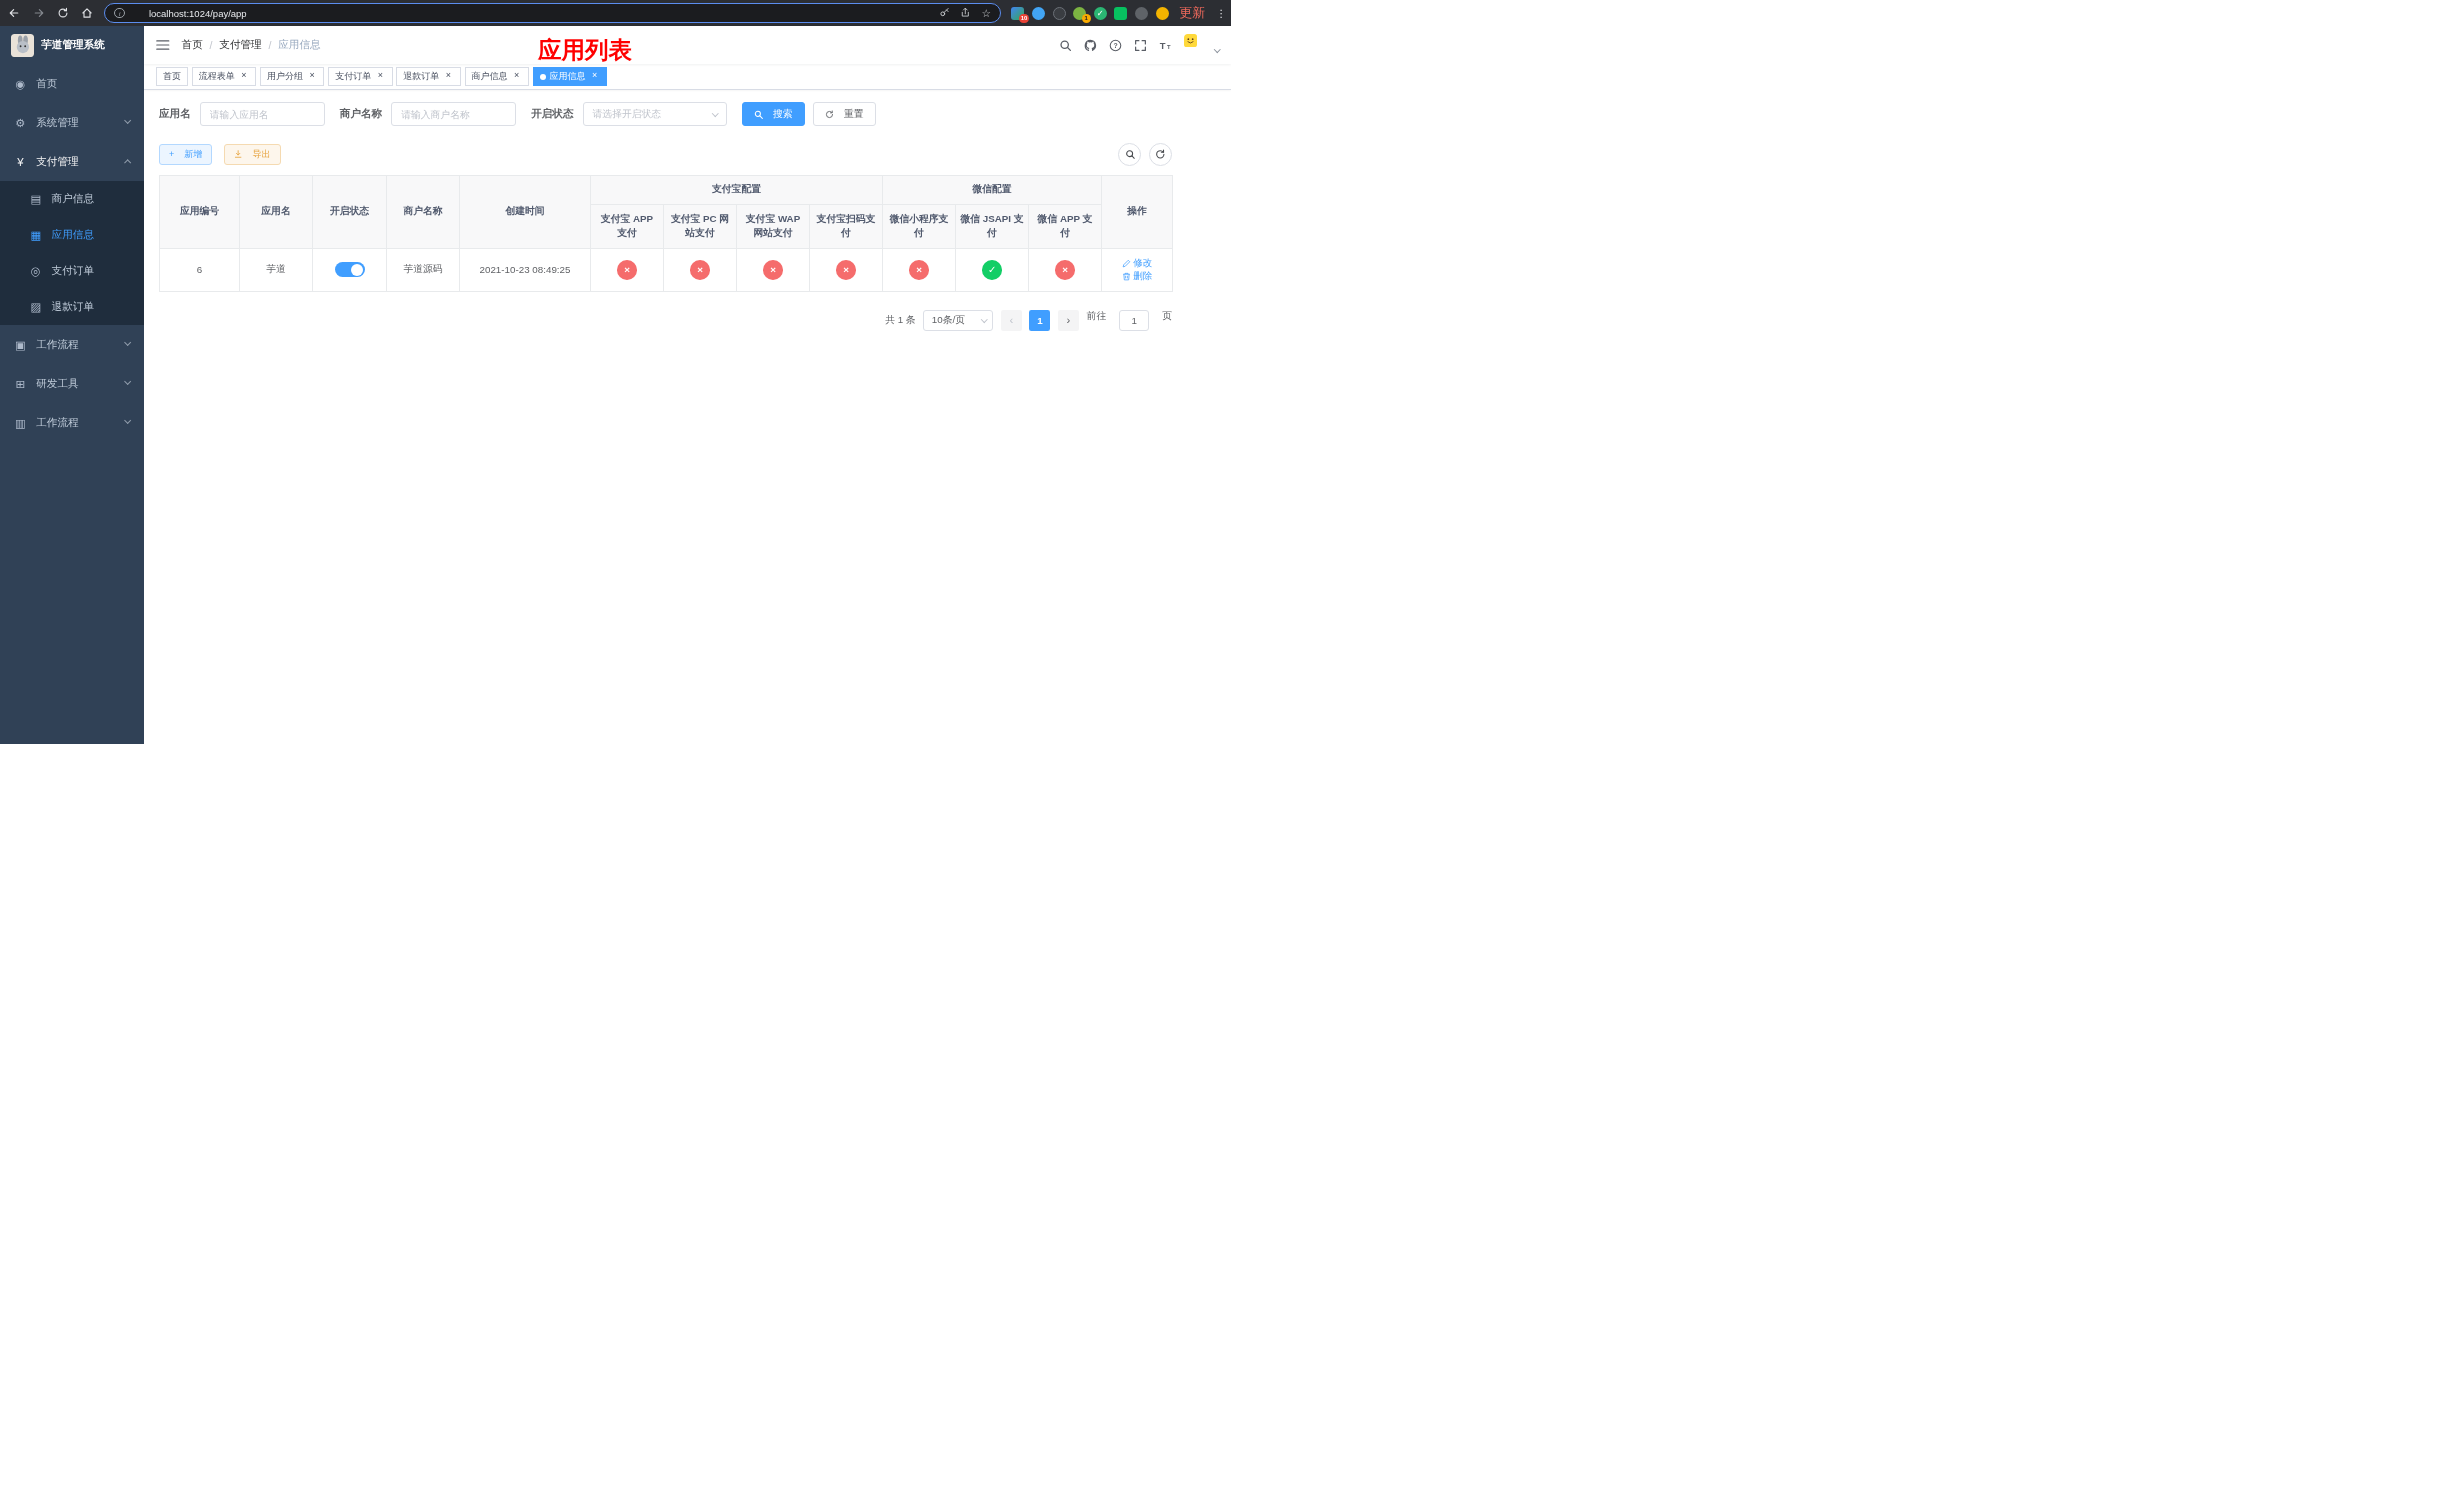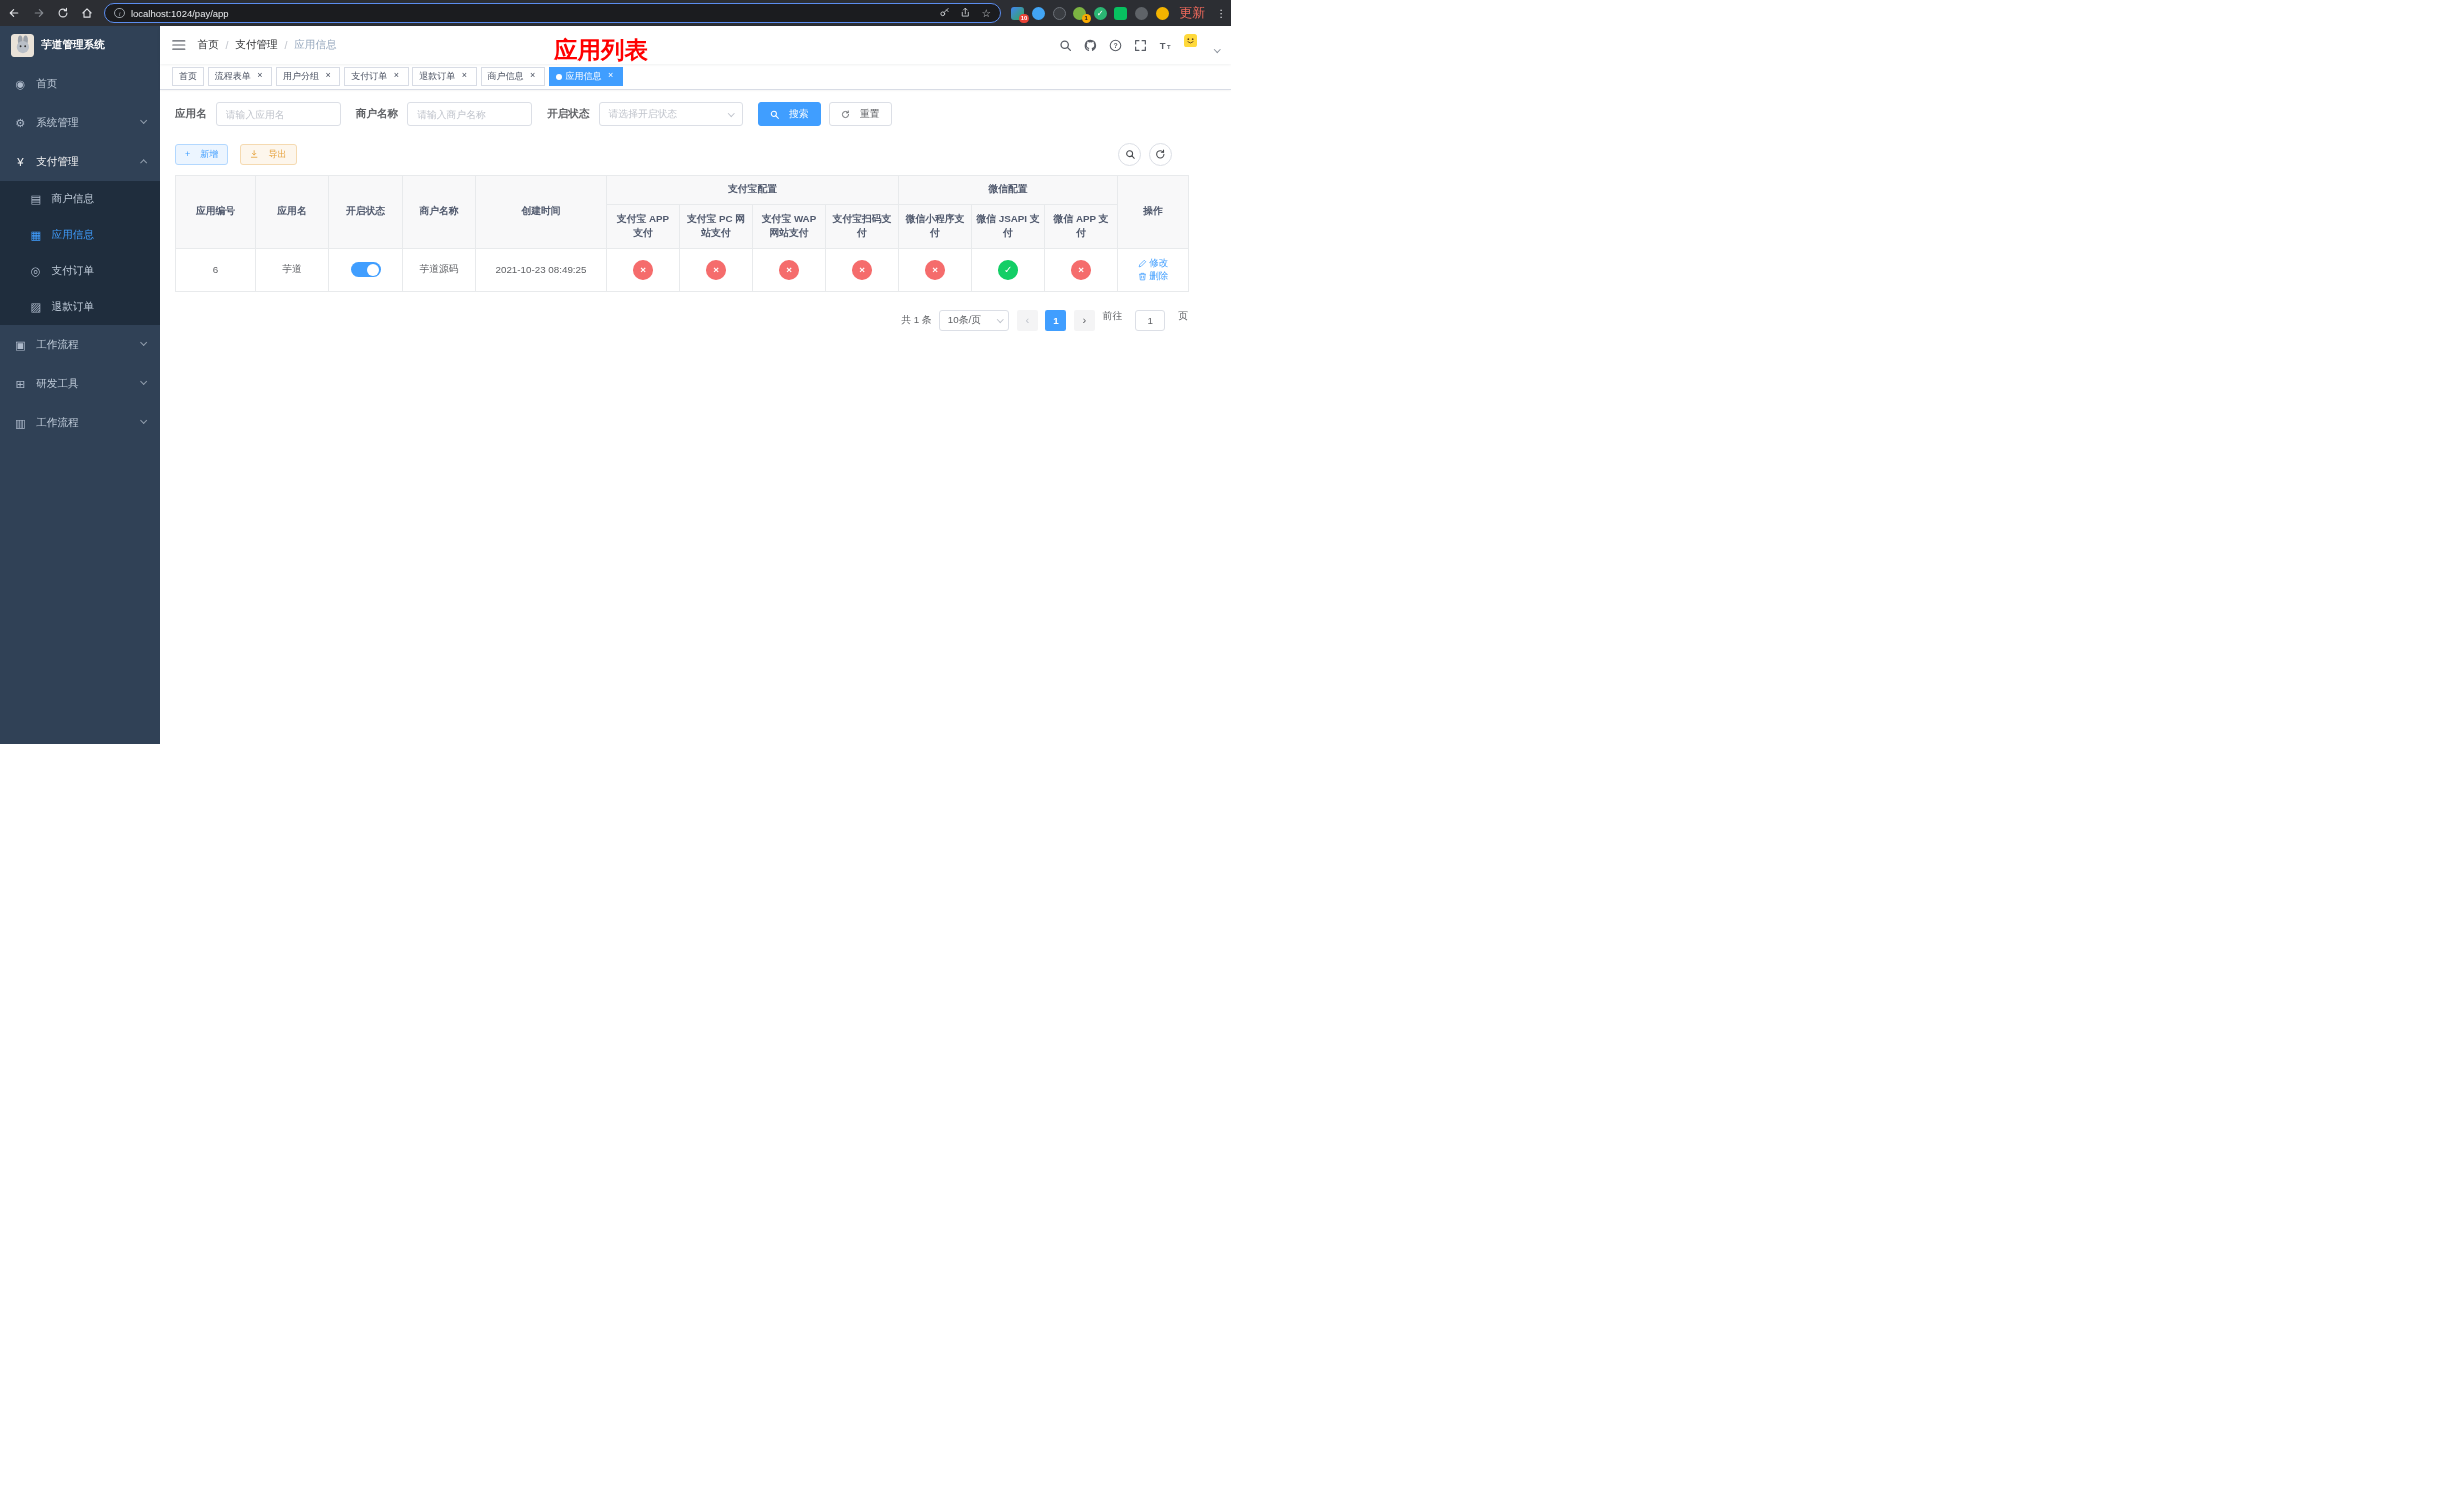--- a/index.html
+++ b/index.html
@@ -9,39 +9,39 @@
     font-family:"Liberation Sans","DejaVu Sans",sans-serif;
     background:#fff; font-size:10.6px;
   }
   .page { position:relative; width:1231px; height:744px; overflow:hidden; }
 
   
   .chrome { height:26px; background:var(--chrome-bg,#2c2e33); display:flex; align-items:center; padding:0 7.6px; gap:10.6px; color:#e8eaed; }
   .nav-ic { width:13.6px; height:13.6px; display:flex; align-items:center; justify-content:center; color:#dfe1e5; flex:0 0 auto; }
   .nav-ic svg { width:12px; height:12px; }
   .nav-ic.dim { color:#84888e; }
-  .url-bar { flex:1; height:19.7px; min-width:0; background:#1b1c1f; border:1.5px solid #5b8def; border-radius:10.6px; display:flex; align-items:center; padding:0 9px; gap:6px; font-size:9.5px; color:#e8eaed; }
+  .url-bar { flex:1; height:19.7px; min-width:0; background:#1b1c1f; border:1.5px solid #5b8def; border-radius:10.6px; display:flex; align-items:center; padding:0 9px; gap:24px; font-size:9.5px; color:#e8eaed; }
   .info-i { width:10.6px; height:10.6px; border:0.9px solid #9aa0a6; border-radius:50%; font-size:6.8px; color:#9aa0a6; display:flex; align-items:center; justify-content:center; font-style:italic; font-family:"Liberation Serif",serif; flex:0 0 auto; }
   .url-text { flex:1; white-space:nowrap; overflow:hidden; }
   .url-right { margin-left:auto; display:flex; gap:10.6px; align-items:center; color:#c7cacd; }
   .url-right svg { width:10.6px; height:10.6px; }
   .star { font-size:10.6px; color:#c7cacd; line-height:1; }
   .exts { display:flex; align-items:center; gap:7.6px; }
   .ext { position:relative; width:13px; height:13px; border-radius:50%; flex:0 0 auto; }
   .ext .badge { position:absolute; right:-4.5px; bottom:-3px; min-width:9px; height:8.3px; border-radius:4.5px; background:#e94235; color:#fff; font-size:6px; line-height:8.3px; text-align:center; padding:0 1.5px; font-weight:bold; }
   .ext .badge.yellow { background:#f9ab00; color:#202124; }
   .ext.sq { border-radius:3px; }
   .update-btn { color:var(--update-red,#f06a5c); font-weight:normal; font-size:13px; white-space:nowrap; }
   .kebab { color:#dfe1e5; font-size:10.6px; letter-spacing:0; width:7.6px; text-align:center; }
 
   
   .app { display:flex; height:719px; }
 
   
-  .sidebar { width:160px; background:var(--sidebar-bg,#304156); color:#bfcbd9; flex:0 0 auto; display:flex; flex-direction:column; }
+  .sidebar { width:144px; background:var(--sidebar-bg,#304156); color:#bfcbd9; flex:0 0 auto; display:flex; flex-direction:column; }
   .logo-row { height:38px; display:flex; align-items:center; padding:0 10.6px; gap:7.6px; }
   .logo-img { width:23px; height:23px; border-radius:3px; overflow:hidden; flex:0 0 auto; }
   .logo-title { color:#fff; font-size:10.6px; font-weight:bold; white-space:nowrap; }
   .menu-item { height:39px; display:flex; align-items:center; padding:0 13.6px; gap:9px; font-size:10.6px; cursor:pointer; color:#bfcbd9; }
   .mi-icon { width:13.6px; text-align:center; font-size:11.4px; color:#aebacb; flex:0 0 auto; }
   .mi-label { flex:1; white-space:nowrap; }
   .caret { width:5.3px; height:5.3px; border-right:1.1px solid #8f9cab; border-bottom:1.1px solid #8f9cab; transform:rotate(45deg); margin-top:-3px; flex:0 0 auto; }
   .caret.up { transform:rotate(-135deg); margin-top:3px; }
   .menu-item.open { color:#f4f4f5; }
   .menu-item.open .mi-icon { color:#f4f4f5; }

